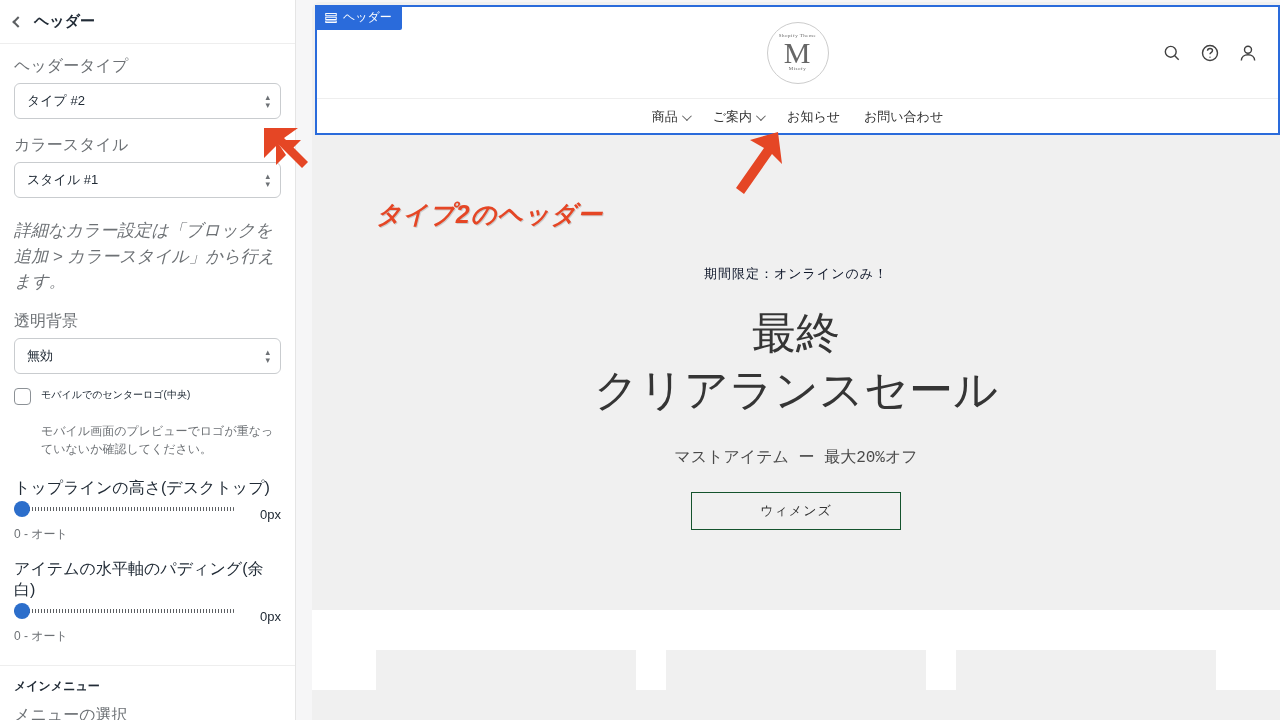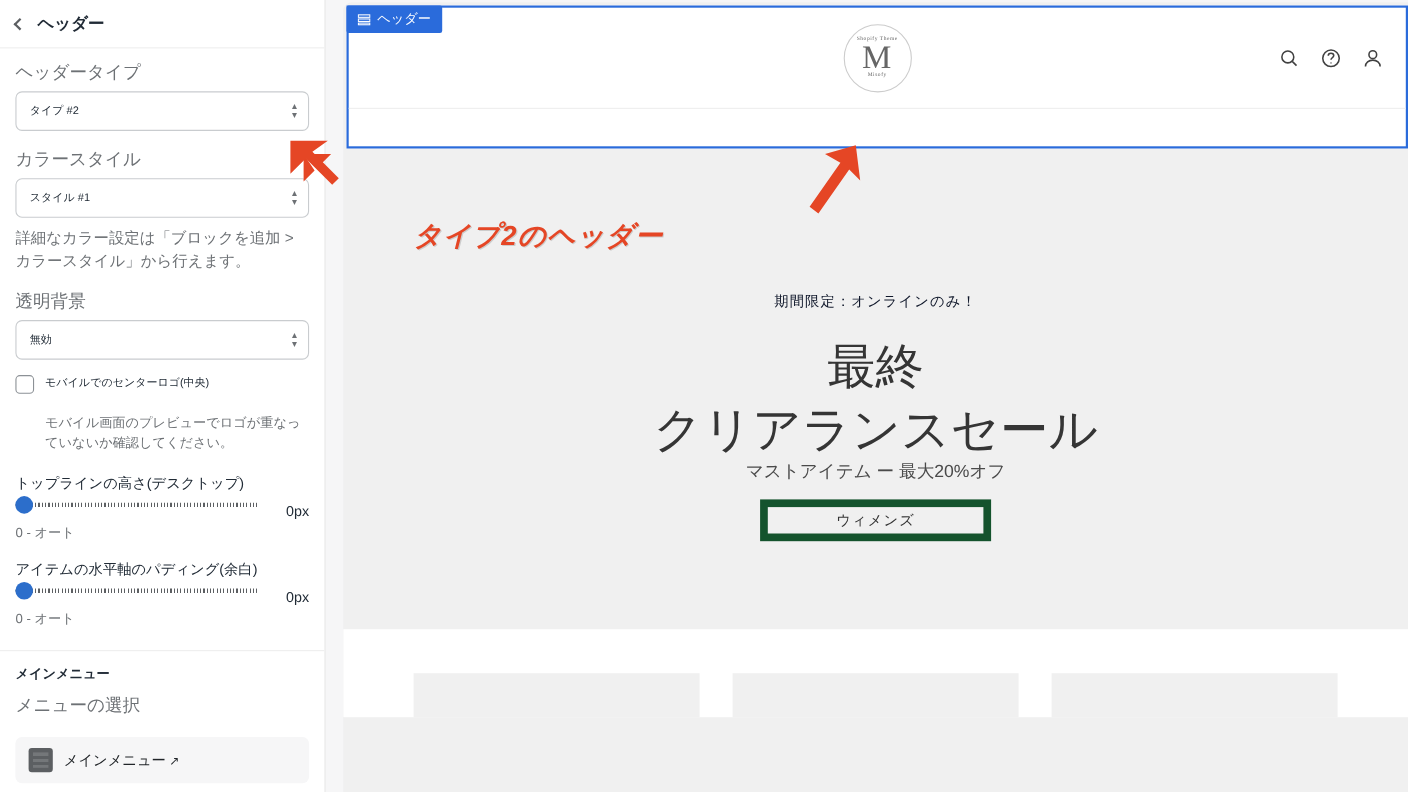--- a/index.html
+++ b/index.html
@@ -6,34 +6,34 @@
 body { font-family: -apple-system, BlinkMacSystemFont, "Segoe UI", "Hiragino Kaku Gothic ProN", "Yu Gothic", sans-serif; font-size: 13px; color: #212529; background: #f6f6f7; width: 1280px; height: 720px; overflow: hidden; position: relative; }
 
 
 .sidebar { position: absolute; left: 0; top: 0; width: 296px; height: 720px; background: #fff; border-right: 1px solid #e5e5e5; overflow-y: auto; }
 .sidebar-header { display: flex; align-items: center; gap: 12px; padding: 12px 14px; border-bottom: 1px solid #eee; }
 .chev-back { width: 8px; height: 8px; border-left: 2px solid #5c5f62; border-bottom: 2px solid #5c5f62; transform: rotate(45deg); cursor: pointer; }
 .sidebar-title { font-size: 15px; font-weight: 700; color: #212b36; }
 
 .section { padding: 12px 14px 4px 14px; }
 .field-label { font-size: 16px; color: #6d7175; margin-bottom: 6px; display: block; }
-.select { width: 100%; height: 36px; border: 1px solid #c9cccf; border-radius: 6px; padding: 0 30px 0 12px; font-size: 10px; color: #212b36; background: #fff; position: relative; display: flex; align-items: center; }
+.select { width: 100%; height: 36px; border: 1px solid #c9cccf; border-radius: 6px; padding: 0 30px 0 12px; font-size: 13px; color: #212b36; background: #fff; position: relative; display: flex; align-items: center; }
 .select-caret { position: absolute; right: 10px; top: 50%; transform: translateY(-50%); font-size: 11px; color: #6d7175; display:flex; flex-direction:column; gap:1px; }
 .select-caret::before { content:"▴"; line-height:7px; font-size:9px; }
 .select-caret::after { content:"▾"; line-height:7px; font-size:9px; }
 
-.helper { font-size: 14px; color: #6d7175; margin-top: 8px; line-height: 1.5; }
+.helper { font-size: 17px; color: #6d7175; margin-top: 20px; line-height: 1.5; font-style: italic; }
 
 .check-row { display: flex; gap: 10px; padding: 10px 14px; }
 .checkbox { width: 17px; height: 17px; border: 1px solid #8c9196; border-radius: 4px; flex: none; cursor:pointer; background:#fff; }
 .check-text .main { font-size: 10px; color: #212b36; }
 .check-text .sub { font-size: 12px; color: #6d7175; margin-top: 20px; line-height: 1.5; }
 
 .slider-section { padding: 10px 14px 6px 14px; }
-.slider-label { font-size: 13px; color: #212b36; margin-bottom: 8px; }
+.slider-label { font-size: 16px; color: #212b36; margin-bottom: 8px; }
 .slider-row { display: flex; align-items: flex-start; gap: 10px; }
 .slider-track { flex: 1; height: 4px; background: repeating-linear-gradient(90deg, #5c5f62 0 1px, transparent 1px 3px); position: relative; border-radius: 2px; }
 .slider-thumb { position: absolute; left: 0; top: 50%; transform: translate(0,-50%); width: 16px; height: 16px; border-radius: 50%; background: #2c6ecb; cursor: grab; }
 .slider-val { font-size: 13px; color: #212b36; width: 36px; text-align: right; }
 .slider-range { font-size: 12px; color: #6d7175; margin-top: 4px; }
 
 .divider { border-top: 1px solid #eee; margin: 14px 0 8px 0; }
 
 .subheading { font-size: 12px; font-weight:700; color: #212b36; padding: 4px 14px; }
 .menu-picker { margin: 8px 14px; background: #f6f6f7; border-radius: 6px; padding: 10px 12px; display:flex; align-items:center; gap:10px; }
@@ -55,24 +55,24 @@
 .header-icons { position: absolute; right: 20px; top: 50%; transform: translateY(-50%); display: flex; gap: 18px; }
 .h-icon { width: 20px; height: 20px; color: #414141; }
 .h-icon svg { width:100%; height:100%; stroke:#414141; fill:none; stroke-width:1.7; }
 
 .header-nav { height: 36px; display: flex; align-items: center; justify-content: center; gap: 24px; font-size: 13px; color: #333; }
 .nav-item { display: inline-flex; align-items: center; gap: 4px; cursor: pointer; }
 .nav-caret { width:7px; height:7px; border-right:1.5px solid #666; border-bottom:1.5px solid #666; transform: rotate(45deg) translateY(-2px); }
 
 .hero { margin-top: 133px; padding: 130px 20px 60px; text-align: center; color: #353535; }
 .hero-tag { font-size: 13px; color: #0f172a; margin-bottom: 22px; letter-spacing: 1px; }
-.hero-h1 { font-size: 44px; font-weight: 400; line-height: 1.3; font-family: "Hiragino Mincho ProN", serif; }
-.hero-sub { font-size: 16px; color: #4a4a4a; margin-bottom: 14px; }
+.hero-h1 { font-size: 44px; font-weight: 400; line-height: 1.3; margin-bottom: 28px; font-family: "Hiragino Mincho ProN", serif; }
+.hero-sub { font-size: 16px; color: #4a4a4a; margin-bottom: 24px; font-family: Liberation Mono, monospace; }
 .hero-btns { display: flex; justify-content: center; gap: 16px; }
-.hero-btn { width: 210px; height: 38px; border: 7px solid #14532d; display:flex; align-items:center; justify-content:center; font-size:13px; color:#333; cursor:pointer; letter-spacing:1px; background:transparent; }
+.hero-btn { width: 210px; height: 38px; border: 1px solid #14532d; display:flex; align-items:center; justify-content:center; font-size:13px; color:#333; cursor:pointer; letter-spacing:1px; background:transparent; }
 
 .below-strip { background:#fff; margin-top:20px; height:80px; padding-top:40px; display:flex; gap:30px; justify-content:center; }
 .card-stub { width:260px; height:40px; background:#f0f0f0; }
 
 
 .anno-text { position: absolute; left: 376px; top: 198px; font-size: 25px; font-weight: 800; color: #e54625; font-style: italic; text-shadow: 1px 1px 0 rgba(0,0,0,0.15); letter-spacing:1px; z-index:10; }
 .arrow { position:absolute; z-index:9; }
 .arrow-path { fill:#e54625; }
 
 </style>
@@ -179,20 +179,36 @@
               <circle cx="12" cy="12" r="9"></circle>
               <path d="M9 9.2c0-1.6 1.3-2.7 3-2.7 1.6 0 3 1 3 2.5 0 1.3-.8 1.9-1.7 2.5-.9.6-1.3 1-1.3 2"></path>
               <circle cx="12" cy="17" r="0.8" fill="#414141" stroke="none"></circle>
             </svg></div>
         <div class="h-icon"><svg viewBox="0 0 24 24">
               <circle cx="12" cy="8" r="4.2"></circle>
               <path d="M4 21c0-4.3 3.6-7 8-7s8 2.7 8 7"></path>
             </svg></div>
       </div>
     </div>
+    <div class="header-nav">
+      <span class="nav-item">
+          <span>商品</span>
+          <span class="nav-caret"></span>
+        </span>
+      <span class="nav-item">
+          <span>ご案内</span>
+          <span class="nav-caret"></span>
+        </span>
+      <span class="nav-item">
+          <span>お知らせ</span>
+        </span>
+      <span class="nav-item">
+          <span>お問い合わせ</span>
+        </span>
+    </div>
   </div>
 
   <div class="hero">
     <div class="hero-tag">期間限定：オンラインのみ！</div>
     <div class="hero-h1">
       <span>最終</span><br>
       <span>クリアランスセール</span>
     </div>
     <div class="hero-sub">マストアイテム ー 最大20%オフ</div>
     <div class="hero-btns">

